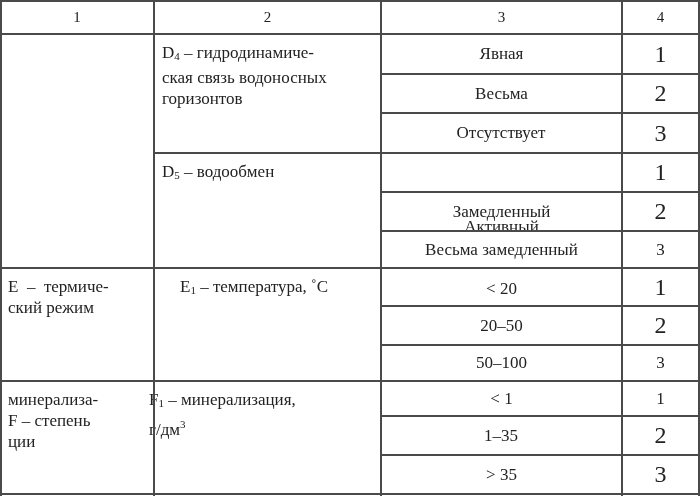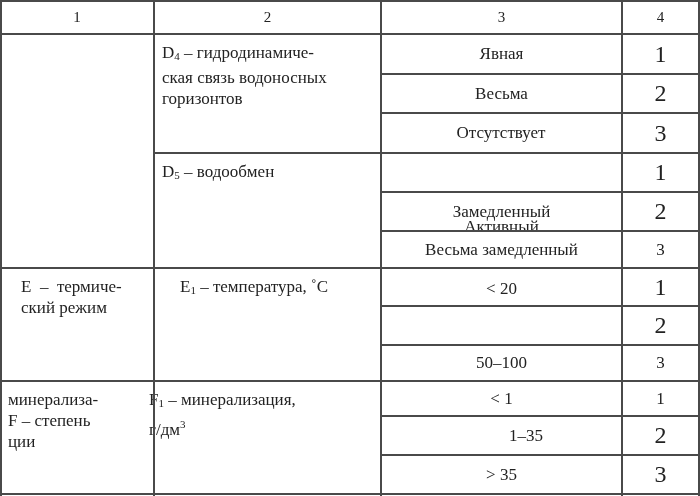--- a/index.html
+++ b/index.html
@@ -23,21 +23,21 @@
 </head>
 <body>
 
 <div class="tbl">
 
   <div class="cell hdr" style="left:0;width:154px;">1</div>
   <div class="cell hdr" style="left:154px;width:227px;">2</div>
   <div class="cell hdr" style="left:381px;width:241px;">3</div>
   <div class="cell hdr" style="left:622px;width:77px;">4</div>
 
-  <div class="cell txt" style="left:13px;top:268px;width:145px;">
+  <div class="cell txt" style="left:0;top:268px;width:145px;">
     <div style="white-space:pre;">Е  –  термиче-</div>
     <div>ский режим</div>
   </div>
   <div class="cell txt" style="left:0;top:381px;width:154px;">
     <div>минерализа-</div>
     <div>F – степень</div>
     <div>ции</div>
   </div>
 
   <div class="cell txt" style="left:154px;top:34px;width:227px;">
@@ -65,27 +65,28 @@
 
   <div class="cell val" style="left:381px;top:159px;width:241px;height:48px;margin-top:44px;">Активный</div>
   <div class="cell num big" style="left:622px;top:153px;width:77px;height:39px;">1</div>
   <div class="cell val" style="left:381px;top:192px;width:241px;height:39px;">Замедленный</div>
   <div class="cell num big" style="left:622px;top:192px;width:77px;height:39px;">2</div>
   <div class="cell val" style="left:381px;top:231px;width:241px;height:37px;">Весьма замедленный</div>
   <div class="cell num small" style="left:622px;top:231px;width:77px;height:37px;">3</div>
 
   <div class="cell val" style="left:381px;top:268px;width:241px;height:42px;">&lt; 20</div>
   <div class="cell num big" style="left:622px;top:268px;width:77px;height:38px;">1</div>
+  <div class="cell val" style="left:381px;top:306px;width:241px;height:39px;">20–50</div>
   <div class="cell num big" style="left:622px;top:306px;width:77px;height:39px;">2</div>
   <div class="cell val" style="left:381px;top:345px;width:241px;height:36px;text-align:right;">50–100</div>
   <div class="cell num small" style="left:622px;top:345px;width:77px;height:36px;">3</div>
 
   <div class="cell val" style="left:381px;top:381px;width:241px;height:35px;">&lt; 1</div>
   <div class="cell num small" style="left:622px;top:381px;width:77px;height:35px;">1</div>
-  <div class="cell val" style="left:388px;top:416px;width:276px;height:39px;">1–35</div>
+  <div class="cell val" style="left:363px;top:416px;width:276px;height:39px;">1–35</div>
   <div class="cell num big" style="left:622px;top:416px;width:77px;height:39px;">2</div>
   <div class="cell val" style="left:381px;top:455px;width:241px;height:39px;">&gt; 35</div>
   <div class="cell num big" style="left:622px;top:455px;width:77px;height:39px;">3</div>
 
   <div class="vl" style="left:0;top:0;height:496px;"></div>
   <div class="vl" style="left:153px;top:0;height:496px;"></div>
   <div class="vl" style="left:380px;top:0;height:496px;"></div>
   <div class="vl" style="left:621px;top:0;height:496px;"></div>
   <div class="vl" style="left:698px;top:0;height:496px;"></div>
 

